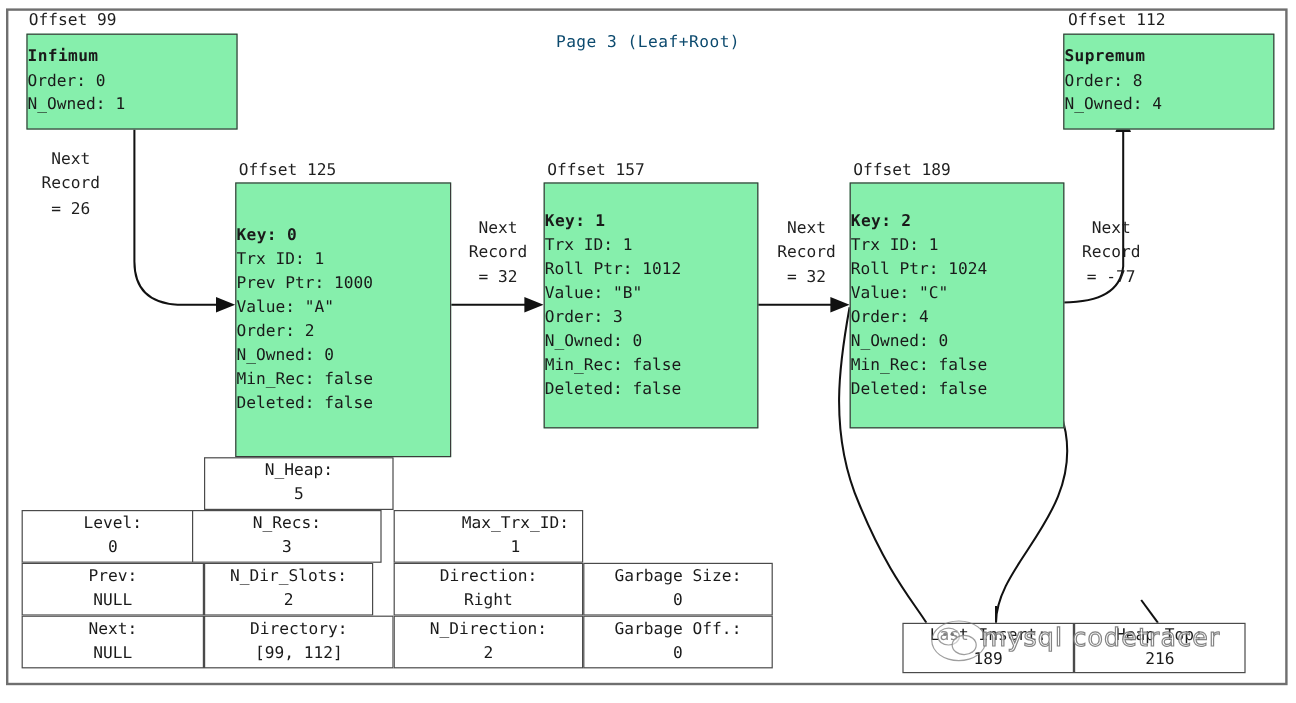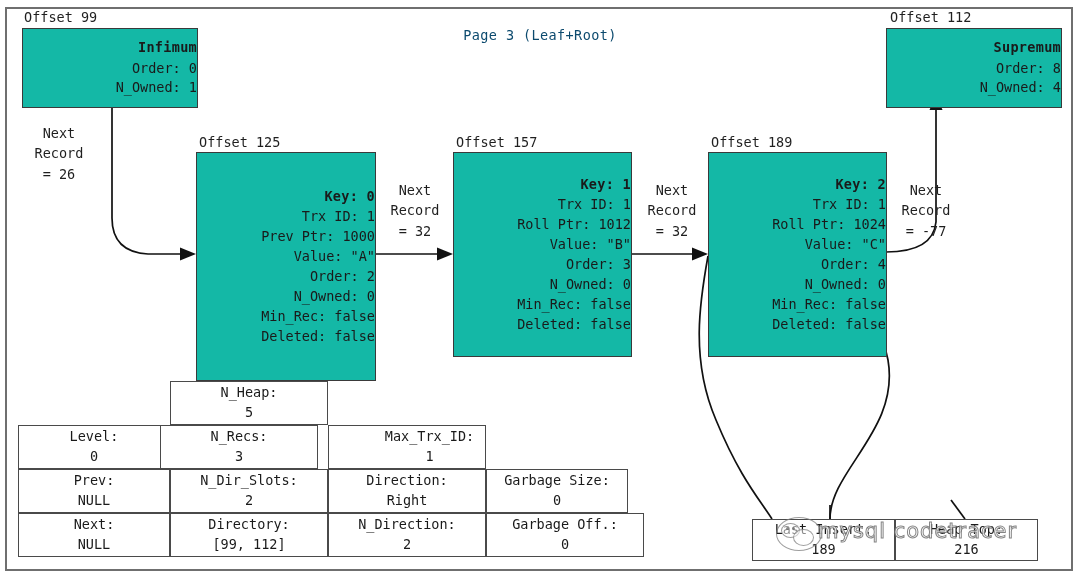--- a/index.html
+++ b/index.html
@@ -16,22 +16,22 @@
   }
 
   .title{
     position:absolute;left:390px;top:27px;width:300px;
     text-align:center;font-size:13.5px;letter-spacing:.4px;color:#0c4a6e;
   }
 
   
   .box{
     position:absolute;box-sizing:border-box;
-    border:1.6px solid #3a3a3a;background:#14b8a6;
-    display:flex;flex-direction:column;align-items:flex-end;justify-content:center;
+    border:1.6px solid #3a3a3a;background:#86efac;
+    display:flex;flex-direction:column;align-items:flex-start;justify-content:center;
     font-size:13.5px;line-height:1.47;
   }
   .box .hdr{font-weight:bold;letter-spacing:.3px;margin-bottom:1px;}
   .box .ln{white-space:pre;}
 
   .offlabel{
     position:absolute;font-size:13.5px;color:#1f1f1f;white-space:pre;
   }
 
   
@@ -190,29 +190,29 @@
   </div>
   <div class="tcell" style="left:328px;top:425px;width:158px;height:44px;padding-left:45px;">
     <span>Max_Trx_ID:</span>
     <span>1</span>
   </div>
 
   <div class="tcell" style="left:18px;top:469px;width:152px;height:44px;">
     <span>Prev:</span>
     <span>NULL</span>
   </div>
-  <div class="tcell" style="left:170px;top:469px;width:158px;height:44px;">
+  <div class="tcell" style="left:170px;top:469px;width:141px;height:44px;">
     <span>N_Dir_Slots:</span>
     <span>2</span>
   </div>
   <div class="tcell" style="left:328px;top:469px;width:158px;height:44px;">
     <span>Direction:</span>
     <span>Right</span>
   </div>
-  <div class="tcell" style="left:486px;top:469px;width:142px;height:44px;">
+  <div class="tcell" style="left:486px;top:469px;width:158px;height:44px;">
     <span>Garbage Size:</span>
     <span>0</span>
   </div>
 
   <div class="tcell" style="left:18px;top:513px;width:152px;height:44px;">
     <span>Next:</span>
     <span>NULL</span>
   </div>
   <div class="tcell" style="left:170px;top:513px;width:158px;height:44px;">
     <span>Directory:</span>

